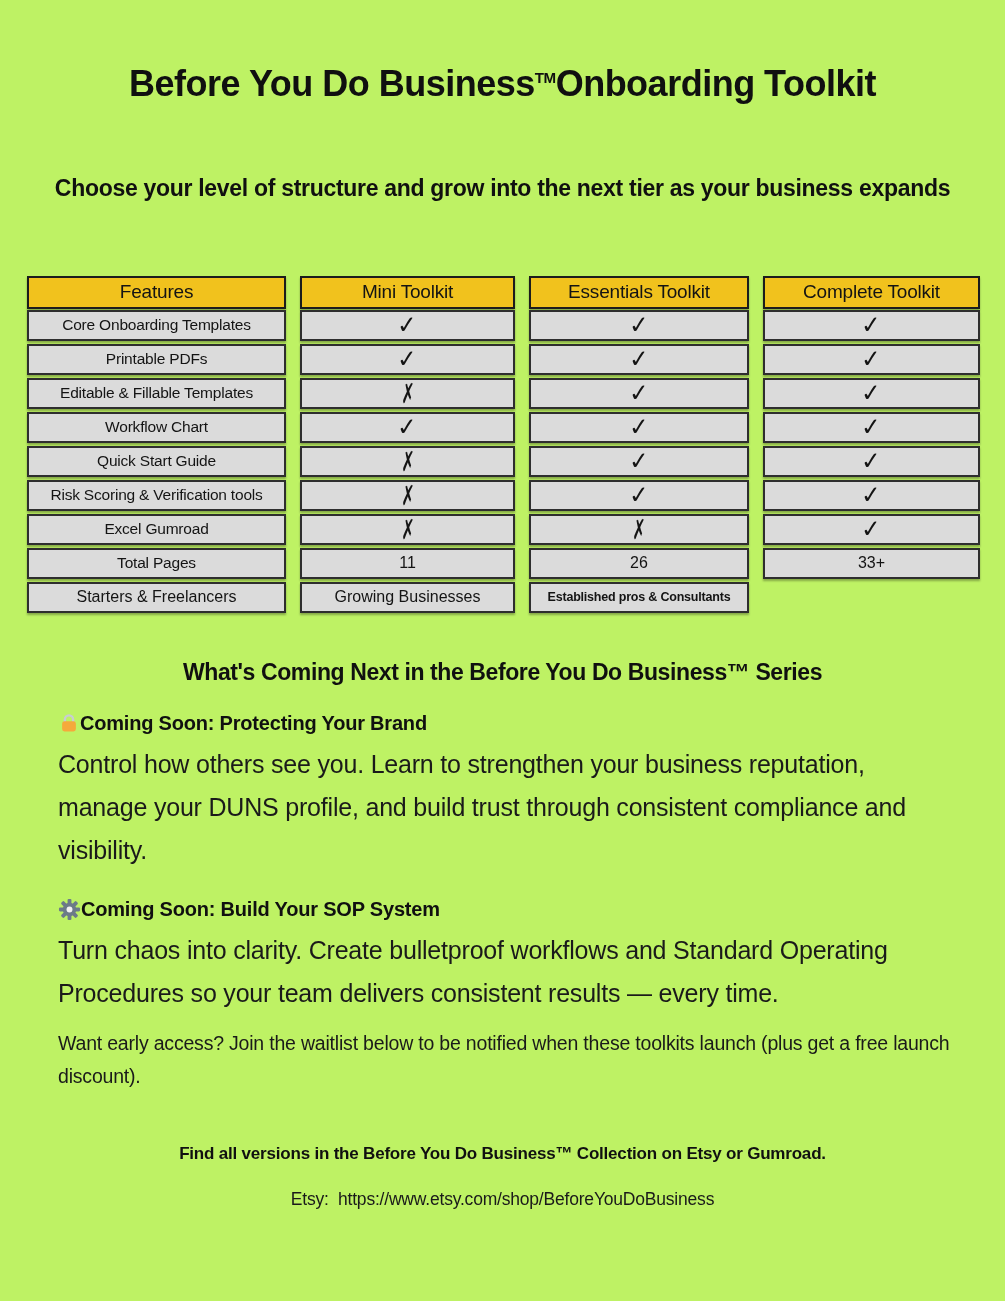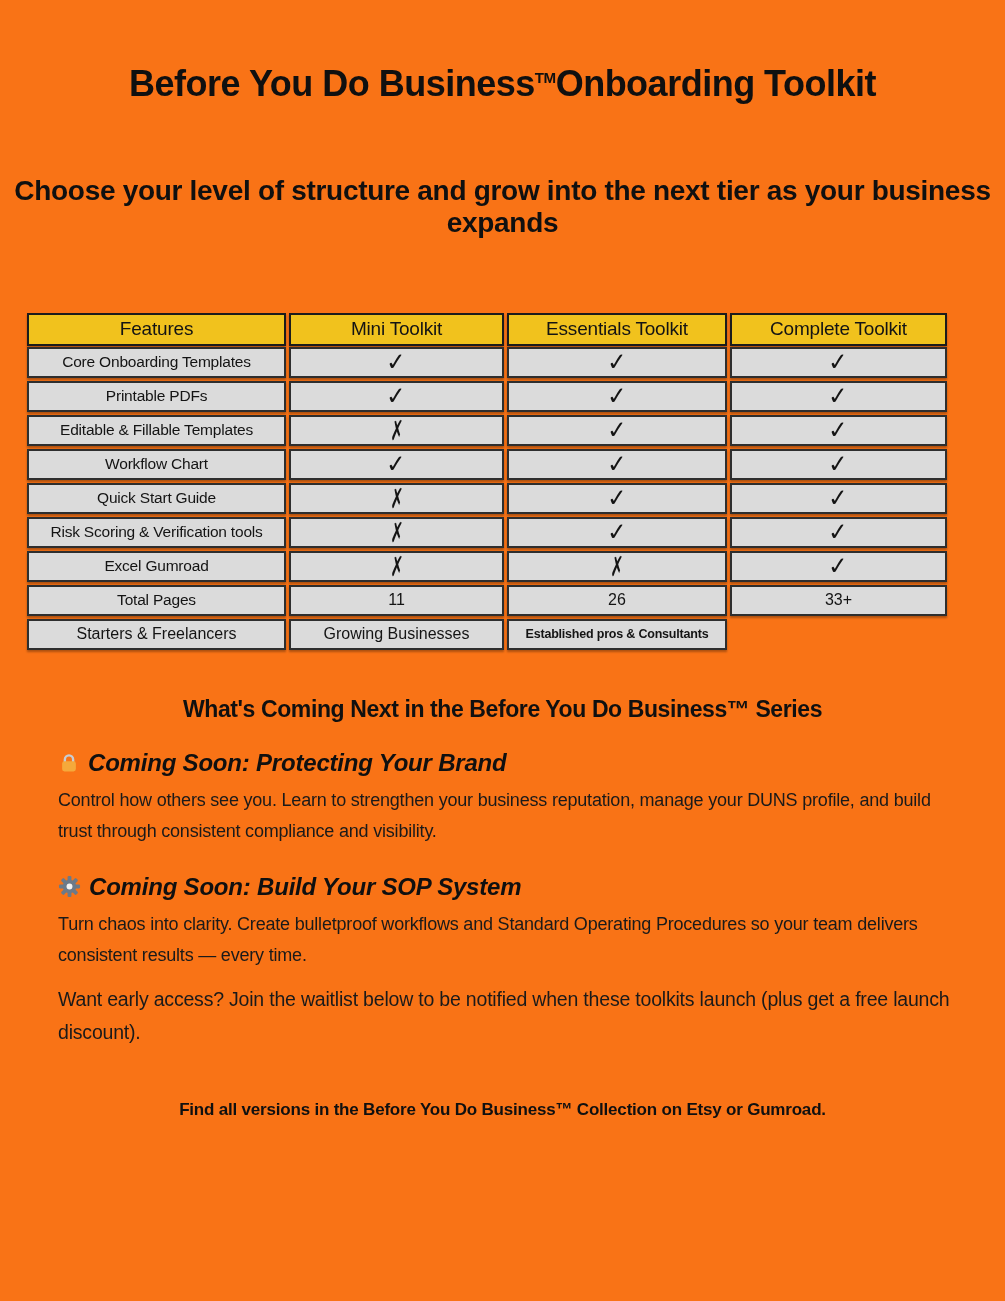--- a/index.html
+++ b/index.html
@@ -2,21 +2,21 @@
 <html><head>
 <meta charset="utf-8">
 <style>
   * { margin: 0; padding: 0; box-sizing: border-box; }
   html, body { background: #e8e8e8; }
   .page {
     position: relative;
     width: 1005px;
     height: 1301px;
     margin: 0 auto;
-    background: #f97316;
+    background: #bef264;
     font-family: "Liberation Sans", "DejaVu Sans", sans-serif;
     color: #141414;
     overflow: hidden;
   }
   
   .title {
     padding-top: 60px;
     text-align: center;
     font-size: 36px;
     font-weight: 700;
@@ -25,33 +25,33 @@
     color: #101010;
   }
   .title sup {
     font-size: 0.42em;
     vertical-align: super;
     font-weight: 700;
   }
   .subtitle {
     margin-top: 66px;
     text-align: center;
-    font-size: 28px;
+    font-size: 23px;
     font-weight: 700;
     letter-spacing: -0.3px;
     color: #101010;
   }
   
   .table {
     margin: 74px 0 0 27px;
     width: 920px;
     display: grid;
     grid-template-columns: 259px 215px 220px 217px;
     grid-auto-rows: 31px;
-    gap: 3px 3px;
+    gap: 3px 14px;
   }
   .cell {
     display: flex;
     align-items: center;
     justify-content: center;
     background: #DBDBDB;
     border: 2px solid #2E2E2E;
     box-shadow: 0 2px 2px rgba(0,0,0,0.30);
     text-align: center;
     overflow: hidden;
@@ -79,29 +79,27 @@
     font-weight: 700;
     letter-spacing: -0.4px;
     color: #101010;
   }
   .body-copy { margin: 14px 55px 0 58px; font-size: 19.5px; line-height: 1.32; color: #1a1a1a; letter-spacing: -0.2px; }
   .intro { line-height: 1.32; }
   .item { margin: 26px 55px 0 58px; }
   .item-heading {
     display: flex;
     align-items: center;
-    gap: 8px;
-    font-size: 24px;
-    font-weight: 700;
-    font-style: italic;
+    font-size: 20px;
+    font-weight: 700;
     letter-spacing: -0.2px;
     color: #101010;
   }
   .item-heading svg { flex: 0 0 auto; }
-  .item-body { margin-top: 8px; font-size: 18px; line-height: 1.72; color: #1a1a1a; letter-spacing: -0.2px; }
+  .item-body { margin-top: 8px; font-size: 25px; line-height: 1.72; color: #1a1a1a; letter-spacing: -0.2px; }
   .cta { margin: 12px 55px 0 58px; font-size: 19.5px; line-height: 1.72; color: #1a1a1a; letter-spacing: -0.2px; }
   
   .footer-find {
     margin-top: 50px;
     text-align: center;
     font-size: 17px;
     font-weight: 700;
     letter-spacing: -0.2px;
     color: #101010;
   }
@@ -251,15 +249,16 @@
       </svg>
       <span>Coming Soon: Build Your SOP System</span>
     </div>
     <p class="item-body">Turn chaos into clarity. Create bulletproof workflows and Standard Operating Procedures so your team delivers consistent results — every time.</p>
   </div>
 
   <p class="cta">Want early access? Join the waitlist below to be notified when these toolkits launch (plus get a free launch discount).</p>
 
   <div class="footer-find">Find all versions in the Before You Do Business™ Collection on Etsy or Gumroad.</div>
   <div class="footer-links">
+    <div class="link-line">Etsy:  https://www.etsy.com/shop/BeforeYouDoBusiness</div>
   </div>
 
 </div>
 
 </body></html>

